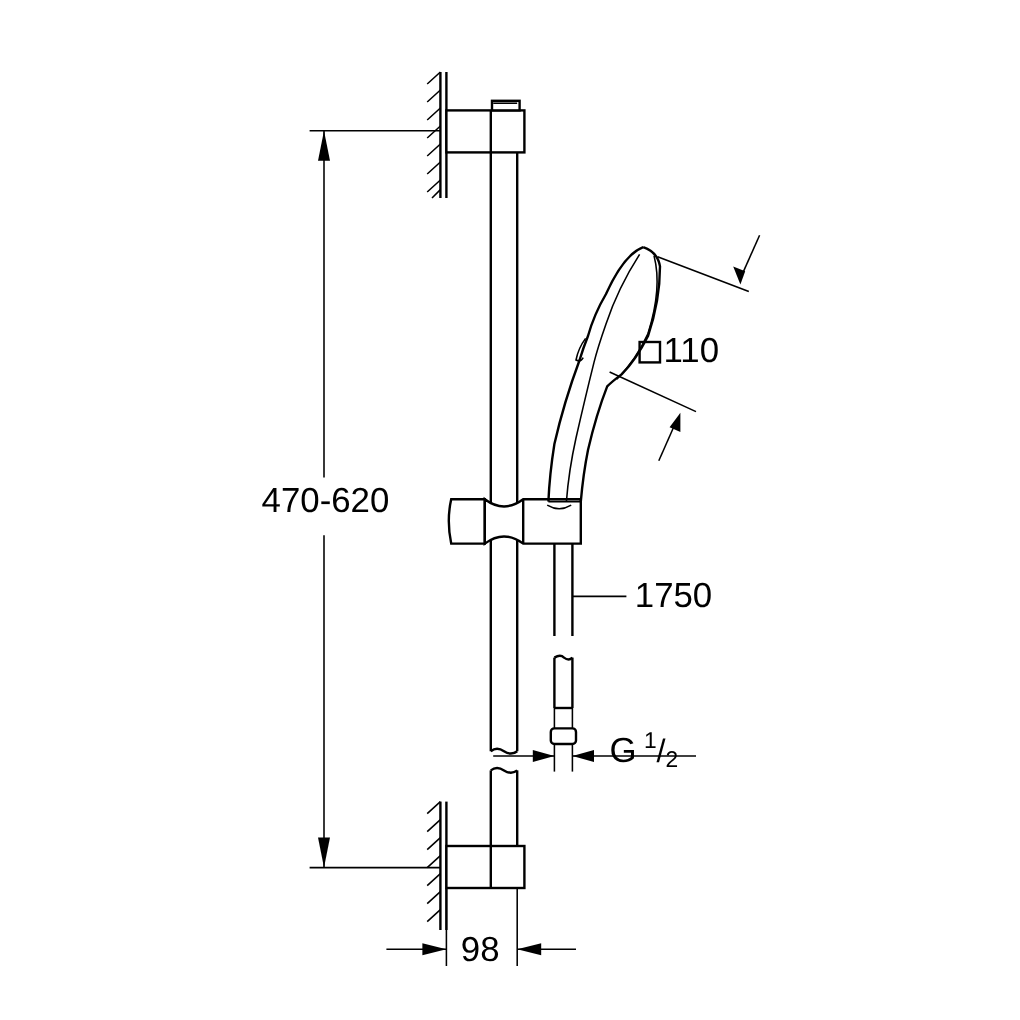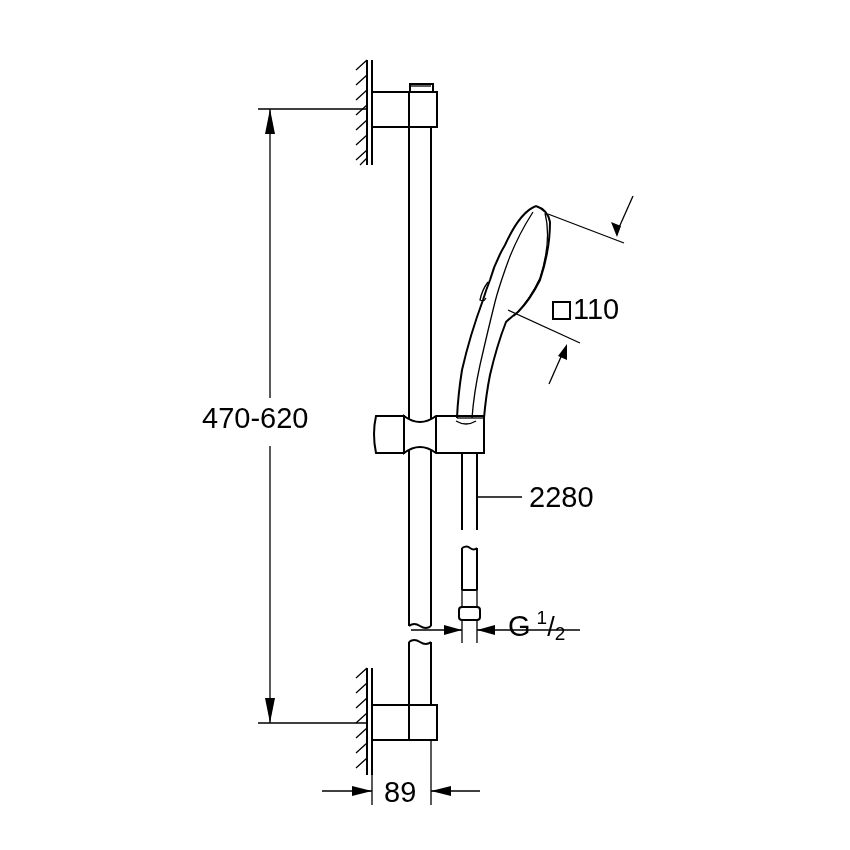--- a/index.html
+++ b/index.html
@@ -117,25 +117,25 @@
   <g>
     <line class="thin" x1="372" y1="740" x2="372" y2="805"></line>
     <line class="thin" x1="431" y1="740" x2="431" y2="805"></line>
     <line class="thin" x1="322" y1="791" x2="372" y2="791"></line>
     <polygon class="arrow" points="372,791 352,786 352,796"></polygon>
     <line class="thin" x1="431" y1="791" x2="480" y2="791"></line>
     <polygon class="arrow" points="431,791 451,786 451,796"></polygon>
   </g>
 </svg>
 
-<div class="lbl big" style="left:202px; top:404px;">470-620</div>
+<div class="lbl big" style="left:218px; top:404px;">470-620</div>
 
-<div class="lbl big" style="left:552px; top:279px;margin-top:16px;">
+<div class="lbl big" style="left:532px; top:279px;">
   <span style="display:inline-block; width:19px; height:19px; border:2.5px solid #000; box-sizing:border-box; margin-right:2px; vertical-align:-1px;"></span><span>110</span>
 </div>
 
-<div class="lbl big" style="left:529px; top:483px;">2280</div>
+<div class="lbl big" style="left:529px; top:483px;">1750</div>
 
 <div class="lbl big" style="left:508px; top:612px;">
   <span>G</span><span class="sup" style="margin-left:6px;">1</span><span class="slash">/</span><span class="sub">2</span>
 </div>
 
-<div class="lbl big" style="left:384px; top:778px;">89</div>
+<div class="lbl big" style="left:384px; top:778px;">98</div>
 
 </body></html>

